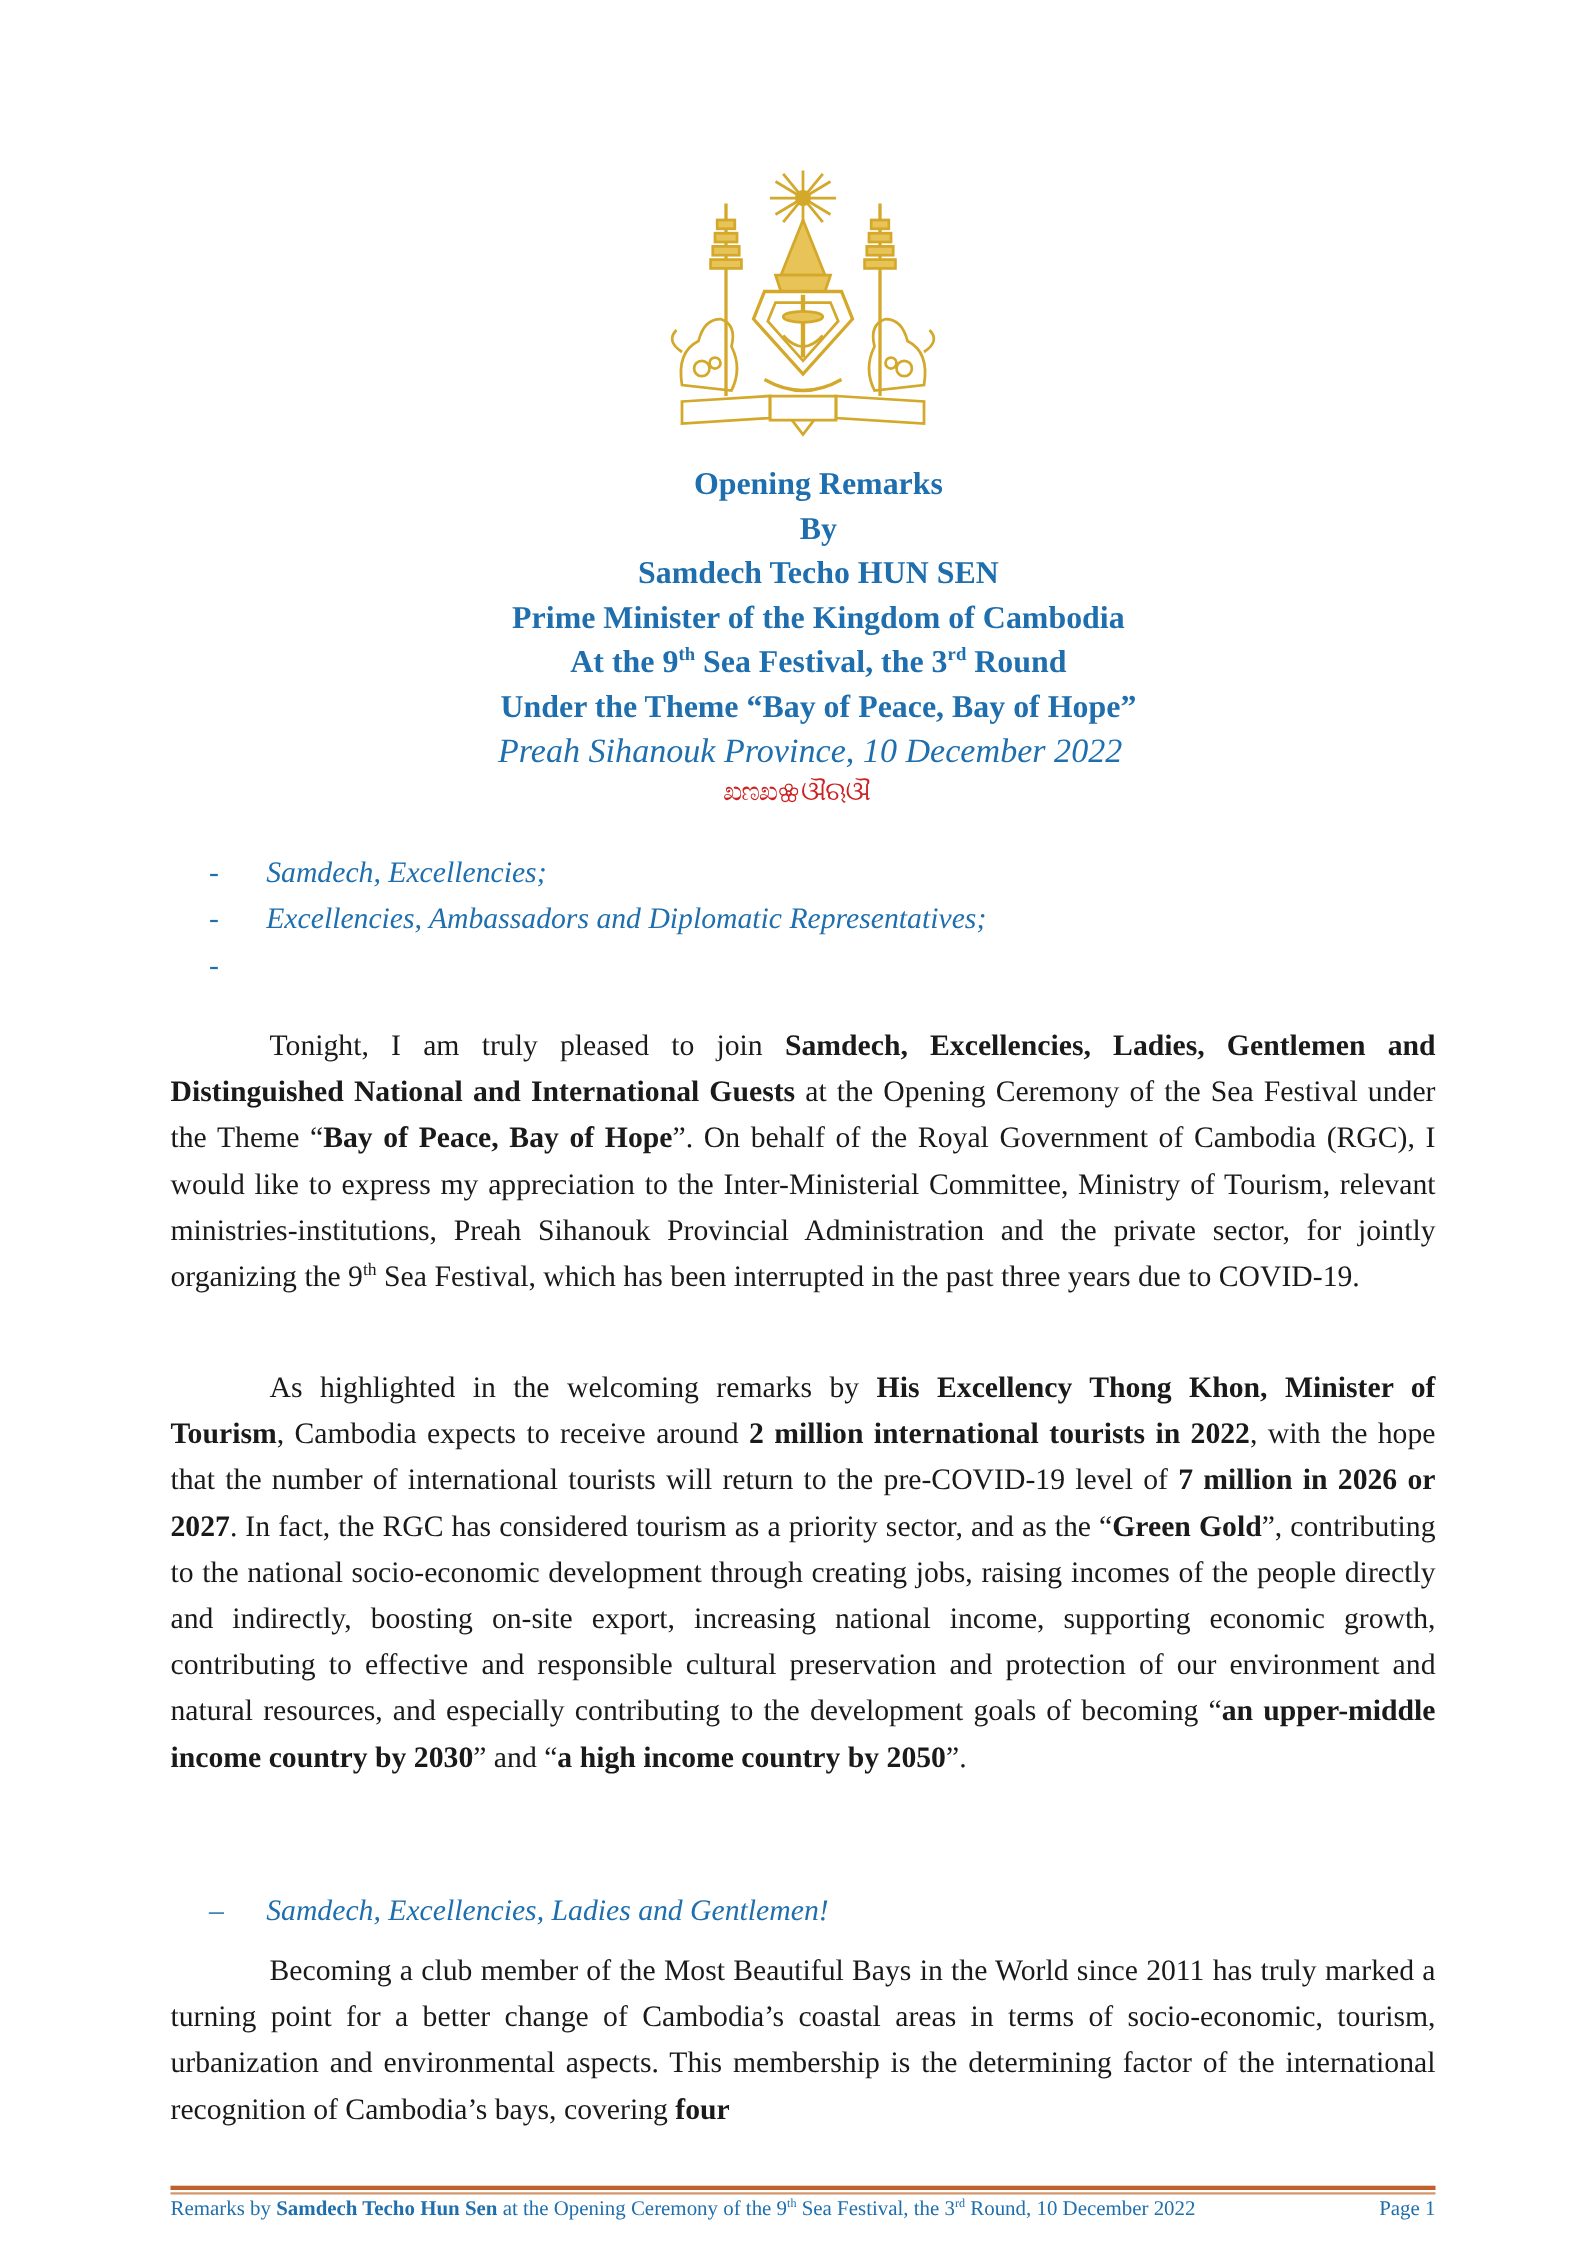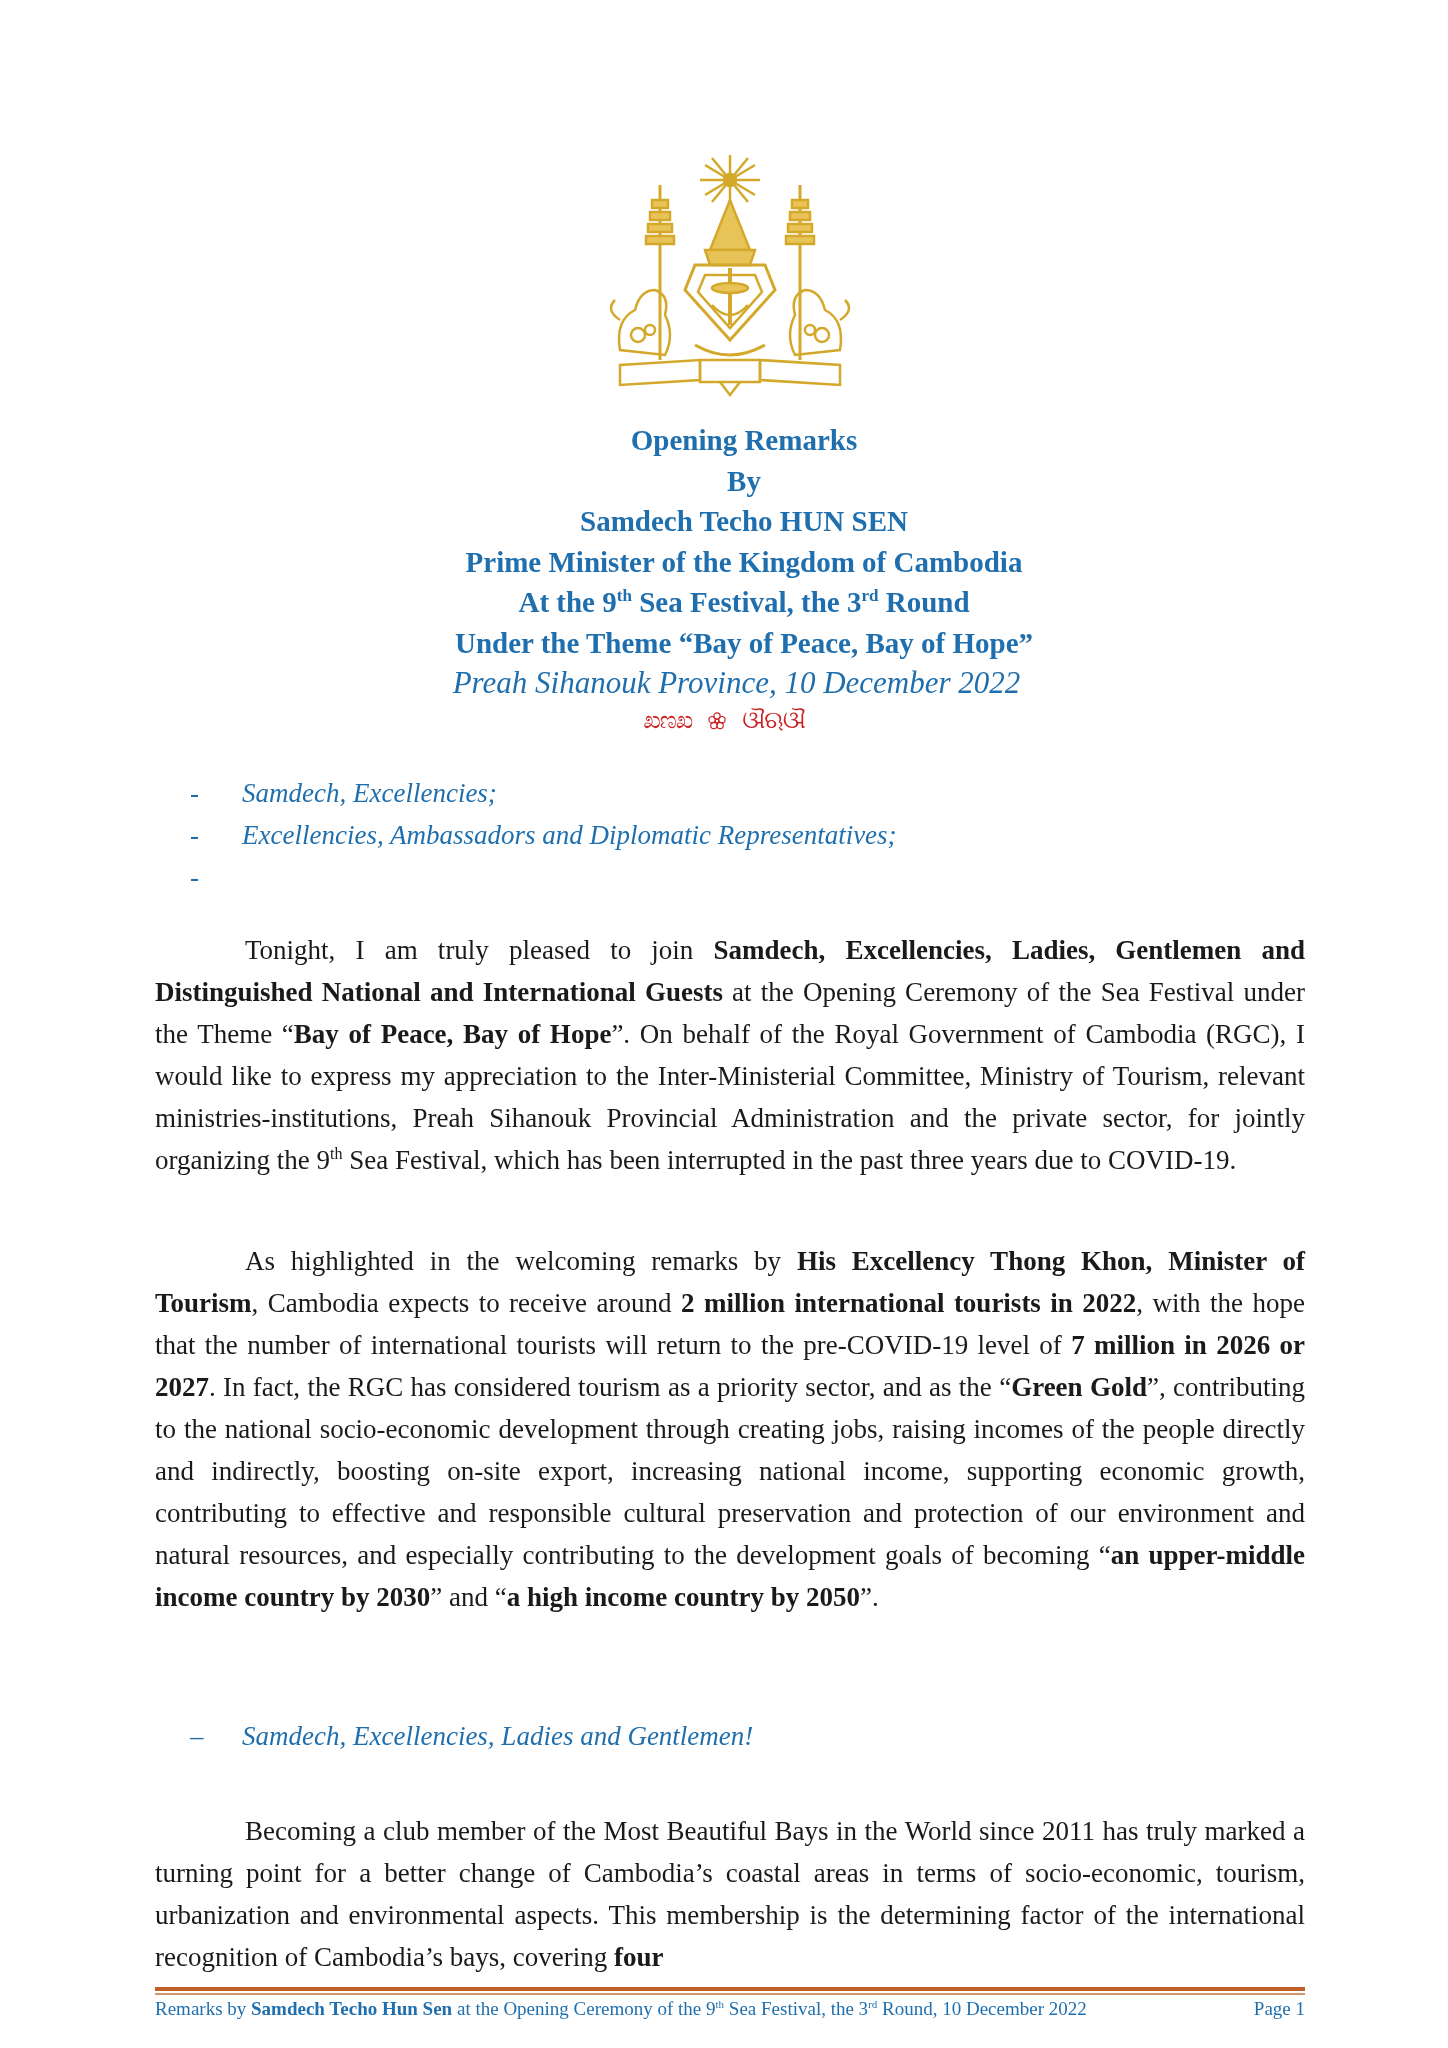--- a/index.html
+++ b/index.html
@@ -3,33 +3,33 @@
 <meta charset="utf-8">
 <style>
   html, body { margin: 0; padding: 0; background: #ffffff; }
   body { width: 1448px; height: 2048px; position: relative; overflow: hidden;
          font-family: "Liberation Serif", "DejaVu Serif", serif; color: #1a1a1a; }
   .emblem { position: absolute; left: 600px; top: 150px; width: 260px; height: 255px; }
   .title-block { position: absolute; left: 0; width: 1448px; top: 420px; text-align: center; color: #1f6fae; }
   .title-line { font-weight: bold; font-size: 29px; line-height: 40.5px; padding-left: 40px; }
   .title-line sup { font-size: 17px; line-height: 0; }
   .title-place { font-style: italic; font-size: 31px; line-height: 40px; padding-left: 25px; }
-  .ornament { margin-top: 4px; display: inline-flex; align-items: center; gap: 16px; color: #cc2222; font-size: 24px; letter-spacing: -1px; }
+  .ornament { margin-top: 4px; display: inline-flex; align-items: center; gap: 2px; color: #cc2222; font-size: 24px; letter-spacing: -1px; }
   .ornament .flower { width: 18px; height: 18px; }
   .salutations { position: absolute; left: 190px; top: 772px; color: #1f6fae; font-style: italic; font-size: 27px; }
   .sal-item { height: 42px; line-height: 42px; display: flex; }
   .sal-dash { width: 52px; font-style: normal; }
   .body-text { position: absolute; left: 155px; width: 1150px; font-size: 27px; line-height: 42px; text-align: justify; }
   .para { text-indent: 90px; margin: 0; }
   .para b { font-weight: bold; }
   .para sup { font-size: 16px; line-height: 0; }
   .p1 { top: 929px; }
   .p2 { top: 1240px; }
   .salute2 { position: absolute; left: 190px; top: 1715px; color: #1f6fae; font-style: italic; font-size: 27px; display: flex; line-height: 42px; }
-  .p3 { top: 1770px; margin-top: 40px; }
+  .p3 { top: 1770px; }
   .footer-rule { position: absolute; left: 155px; width: 1150px; top: 1987px; }
   .footer-rule .thick { height: 4px; background: #c0602a; }
   .footer-rule .gap { height: 2px; background: #fff; }
   .footer-rule .thin { height: 2px; background: #d4946a; }
   .footer-text { position: absolute; left: 155px; width: 1150px; top: 1998px; color: #1f6fae; font-size: 19px; display: flex; justify-content: space-between; }
   .footer-text b { font-weight: bold; }
   .footer-text sup { font-size: 11px; line-height: 0; }
 </style>
 </head>
 <body>

